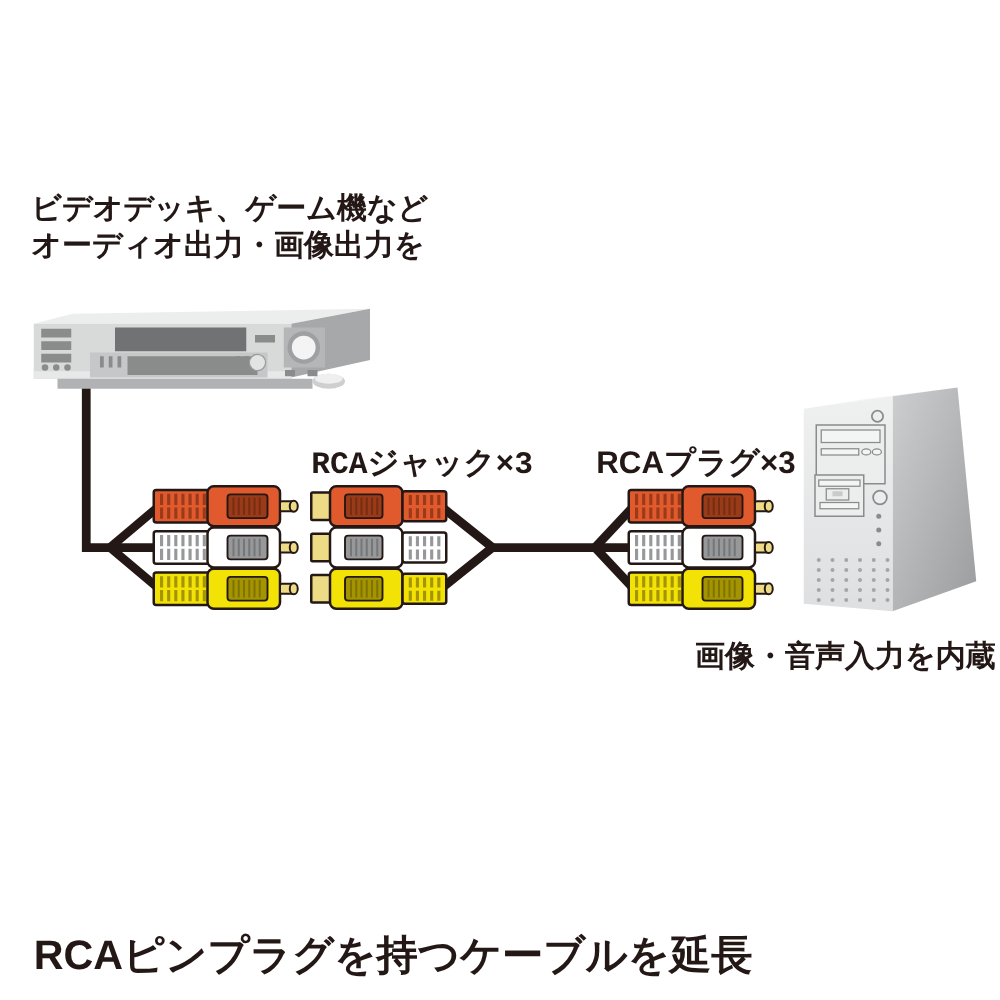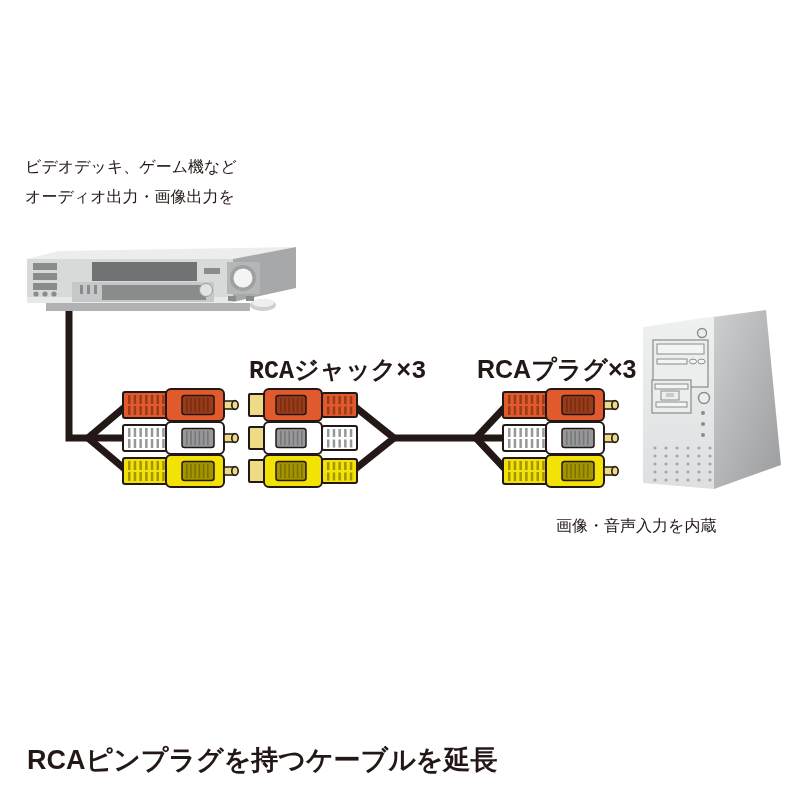--- a/index.html
+++ b/index.html
@@ -1,23 +1,23 @@
 <!DOCTYPE html>
 <html style="--ink: #231815; --red: #E05A2E; --red_dark: #993A18; --white: #FFFFFF; --white_dark: #97989A; --yellow: #F2E205; --yellow_dark: #A39400; --gold: #EDDC85;"><head>
 <meta charset="utf-8">
 <style>
   html,body{margin:0;padding:0;background:#ffffff;}
   #canvas{
     position:relative;width:800px;height:800px;background:#ffffff;overflow:hidden;
     font-family:"Liberation Sans","DejaVu Sans",sans-serif;color:var(--ink,#231815);
   }
   .txt{position:absolute;white-space:nowrap;color:var(--ink,#231815);}
-  .h-block{font-size:16px;font-weight:normal;line-height:30px;}
+  .h-block{font-size:24px;font-weight:bold;line-height:30px;}
   .lbl{font-size:25px;font-weight:bold;}
-  .caption{font-size:27px;font-weight:600;text-align:center;}
+  .caption{font-size:33px;font-weight:600;text-align:center;}
   svg{position:absolute;left:0;top:0;}
   .cable{stroke:var(--ink,#231815);stroke-width:7;fill:none;stroke-linejoin:miter;stroke-linecap:butt;}
   .conn-red{--body:var(--red);--inner:var(--red_dark);--rib:var(--red_dark);}
   .conn-white{--body:var(--white);--inner:var(--white_dark);--rib:var(--white_dark);}
   .conn-yellow{--body:var(--yellow);--inner:var(--yellow_dark);--rib:var(--yellow_dark);}
 </style>
 </head>
 <body>
 
 <div id="canvas">

